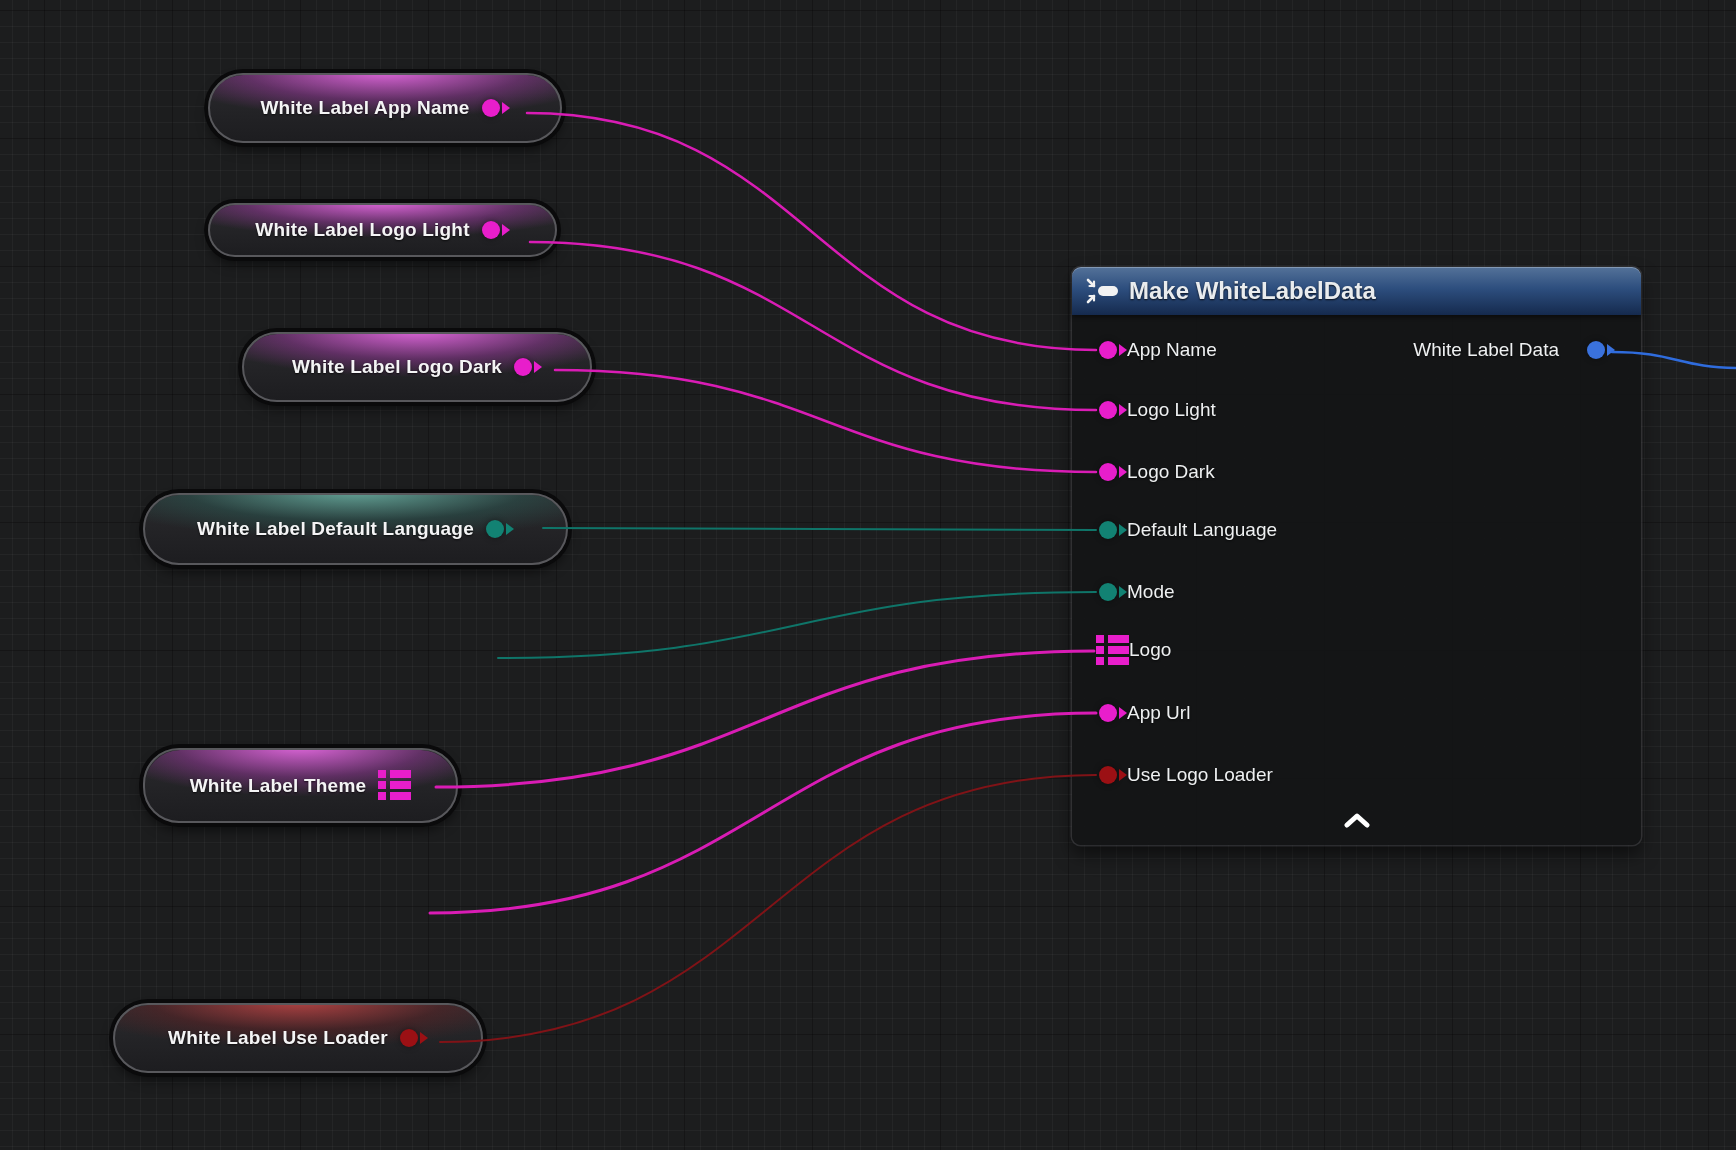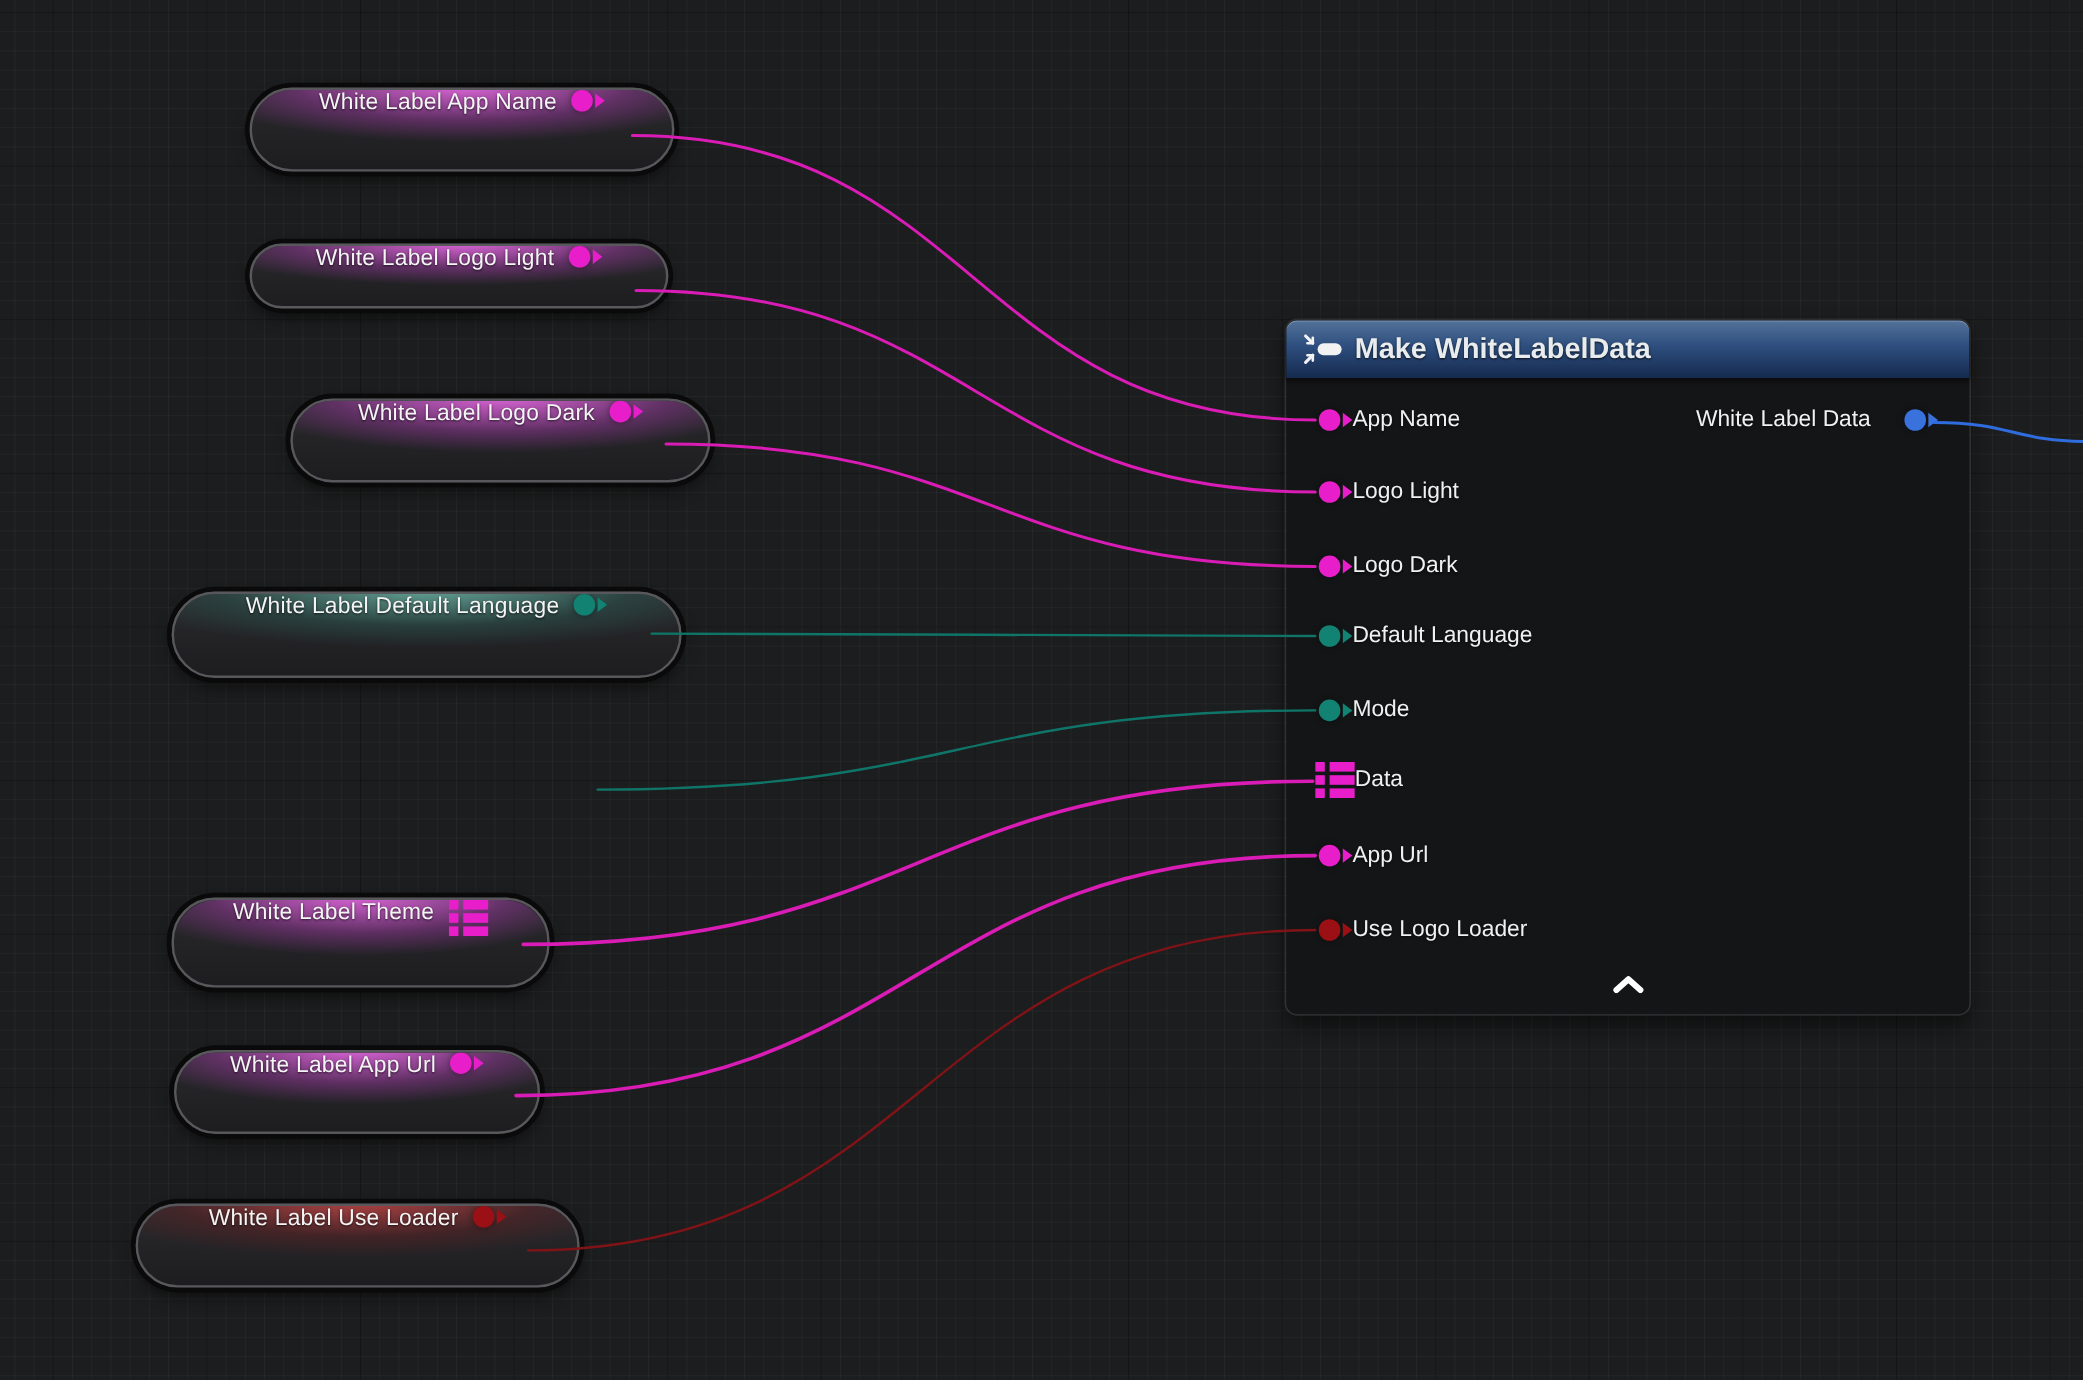--- a/index.html
+++ b/index.html
@@ -16,22 +16,22 @@
     background-position:44px 10px,44px 10px,12px 10px,12px 10px;
   }
   
   #wires{position:absolute;left:0;top:0;z-index:3;pointer-events:none;}
   
   .gnode{
     position:absolute;z-index:2;border-radius:36px;
     background:linear-gradient(180deg,#2b2b2e 0%,#232326 55%,#1d1d20 100%);
     border:2px solid #58585c;
     box-shadow:0 0 0 4px #0a0a0b,0 7px 12px rgba(0,0,0,.55);
-    display:flex;align-items:flex-start;justify-content:center;gap:12px;
-    overflow:hidden;box-sizing:border-box;
+    display:flex;align-items:center;justify-content:center;gap:12px;
+    overflow:hidden;box-sizing:border-box;font-weight:bold;
   }
   .glow{position:absolute;inset:0;border-radius:inherit;pointer-events:none;}
   .glow.magenta{background:radial-gradient(95% 105% at 50% -6%,rgba(232,105,228,.95) 0%,rgba(180,60,185,.40) 42%,rgba(0,0,0,0) 68%);}
   .glow.teal{background:radial-gradient(95% 105% at 50% -6%,rgba(110,185,170,.85) 0%,rgba(45,110,100,.35) 42%,rgba(0,0,0,0) 68%);}
   .glow.red{background:radial-gradient(95% 105% at 50% -6%,rgba(200,70,70,.85) 0%,rgba(120,30,33,.35) 42%,rgba(0,0,0,0) 68%);}
   .glabel{
     position:relative;color:#f4f4f5;font-size:19px;letter-spacing:.2px;
     text-shadow:0 1px 2px rgba(0,0,0,.7);white-space:nowrap;
   }
   
@@ -130,28 +130,20 @@
         <rect x="0" y="0" width="8" height="8"></rect>
           <rect x="12" y="0" width="21" height="8"></rect>
         <rect x="0" y="11" width="8" height="8"></rect>
           <rect x="12" y="11" width="21" height="8"></rect>
         <rect x="0" y="22" width="8" height="8"></rect>
           <rect x="12" y="22" width="21" height="8"></rect>
       </svg>
     </span>
   </div>
 
-  <div class="gnode" style="left:145px;top:875px;width:305px;height:70px">
-    <div class="glow magenta"></div>
-    <span class="glabel">White Label App Url</span>
-    <span class="pin c-magenta">
-        <i class="dot"></i>
-        <i class="tri"></i>
-      </span>
-  </div>
 
   <div class="gnode" style="left:113px;top:1003px;width:370px;height:70px">
     <div class="glow red"></div>
     <span class="glabel">White Label Use Loader</span>
     <span class="pin c-red">
         <i class="dot"></i>
         <i class="tri"></i>
       </span>
   </div>
 
@@ -208,21 +200,21 @@
       <span class="pin c-magenta">
         <svg class="struct-icon" width="33" height="31" viewBox="0 0 33 31" fill="currentColor">
           <rect x="0" y="0" width="8" height="8"></rect>
             <rect x="12" y="0" width="21" height="8"></rect>
           <rect x="0" y="11" width="8" height="8"></rect>
             <rect x="12" y="11" width="21" height="8"></rect>
           <rect x="0" y="22" width="8" height="8"></rect>
             <rect x="12" y="22" width="21" height="8"></rect>
         </svg>
       </span>
-      <span class="mlabel">Data</span>
+      <span class="mlabel">Logo</span>
     </div>
     <div class="mrow" style="top:432px">
       <span class="pin c-magenta">
           <i class="dot"></i>
           <i class="tri"></i>
         </span>
       <span class="mlabel">App Url</span>
     </div>
     <div class="mrow" style="top:494px">
       <span class="pin c-red">

